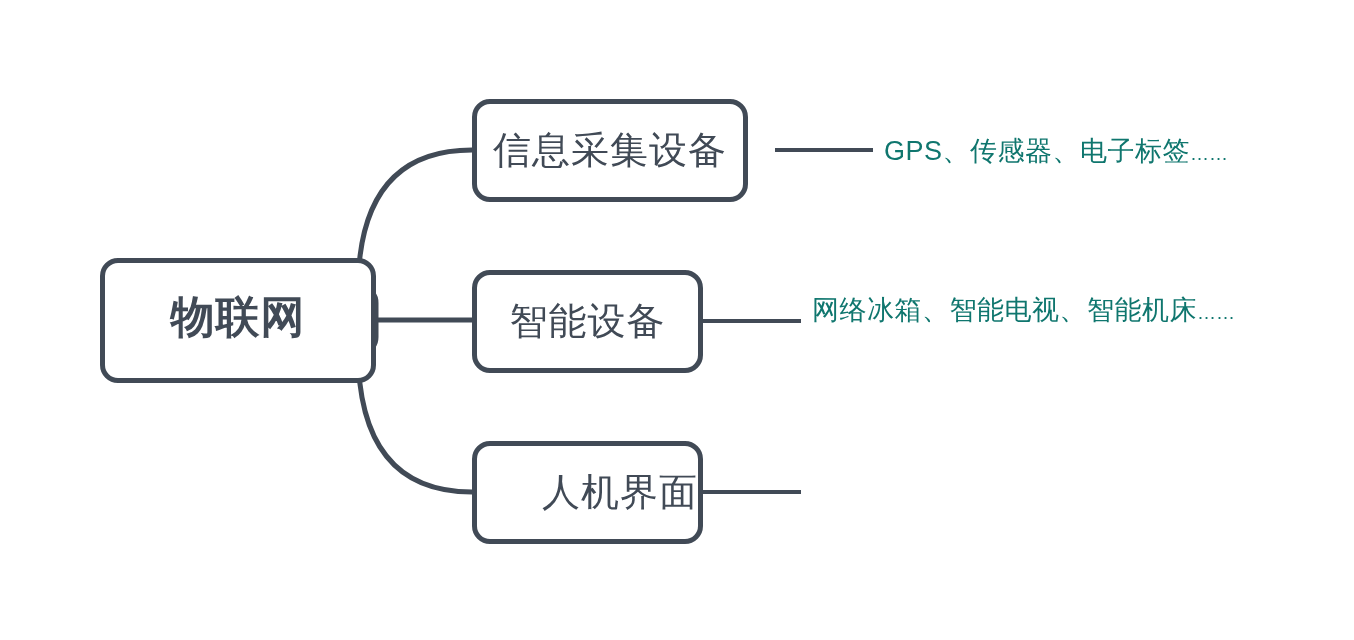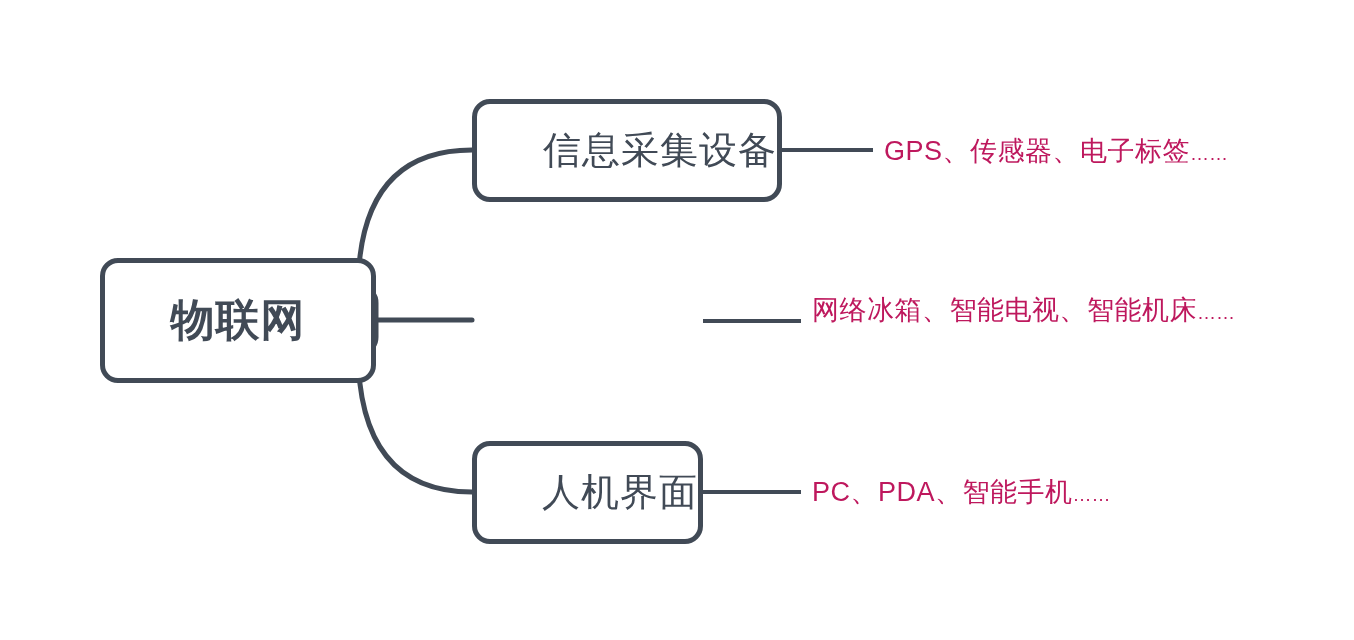--- a/index.html
+++ b/index.html
@@ -43,53 +43,53 @@
     line-height: 1.1;
   }
   .node-root {
     left: 100px;
     top: 258px;
     width: 276px;
     height: 125px;
     font-size: 44px;
     font-weight: bold;
     letter-spacing: 1px;
+    font-family: Liberation Mono, monospace;
   }
   .node-child {
     height: 103px;
     font-size: 38px;
     font-weight: normal;
     letter-spacing: 1px;
   }
   .node-child-1 {
     left: 472px;
     top: 99px;
-    width: 310px;
-    justify-content: flex-end;
+    width: 276px;
   }
   .node-child-2 {
     left: 472px;
     top: 270px;
     width: 231px;
   }
   .node-child-3 {
     left: 472px;
     top: 441px;
     width: 231px;
     justify-content: flex-end;
   }
   .node-label {
     display: block;
     white-space: nowrap;
   }
   .leaf {
     position: absolute;
     white-space: nowrap;
     font-size: 27px;
-    color: #be185d;
+    color: #0f766e;
     letter-spacing: 0.5px;
     transform: translateY(-50%);
   }
   .leaf-1 { left: 884px; top: 151px; }
   .leaf-2 { left: 812px; top: 310px; }
   .leaf-3 { left: 812px; top: 492px; }
   .leaf .ellipsis {
     font-size: 19px;
     letter-spacing: 0px;
   }
@@ -113,30 +113,30 @@
   </svg>
 
   <div class="node node-root">
     <span class="node-label">物联网</span>
   </div>
 
   <div class="node node-child node-child-1">
     <span class="node-label">信息采集设备</span>
   </div>
 
+  <div class="node node-child node-child-2">
+    <span class="node-label">智能设备</span>
+  </div>
 
   <div class="node node-child node-child-3">
     <span class="node-label">人机界面</span>
   </div>
 
   <div class="leaf leaf-1">
     <span>GPS、传感器、电子标签</span><span class="ellipsis">……</span>
   </div>
 
   <div class="leaf leaf-2">
     <span>网络冰箱、智能电视、智能机床</span><span class="ellipsis">……</span>
   </div>
 
-  <div class="leaf leaf-3">
-    <span>PC、PDA、智能手机</span><span class="ellipsis">……</span>
-  </div>
 
 </div>
 
 </body></html>

